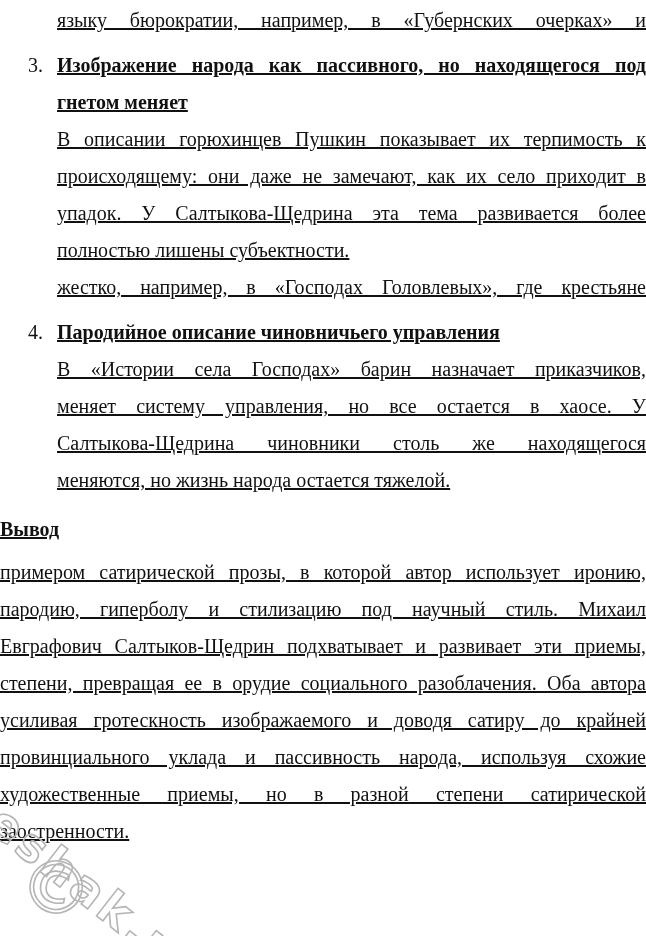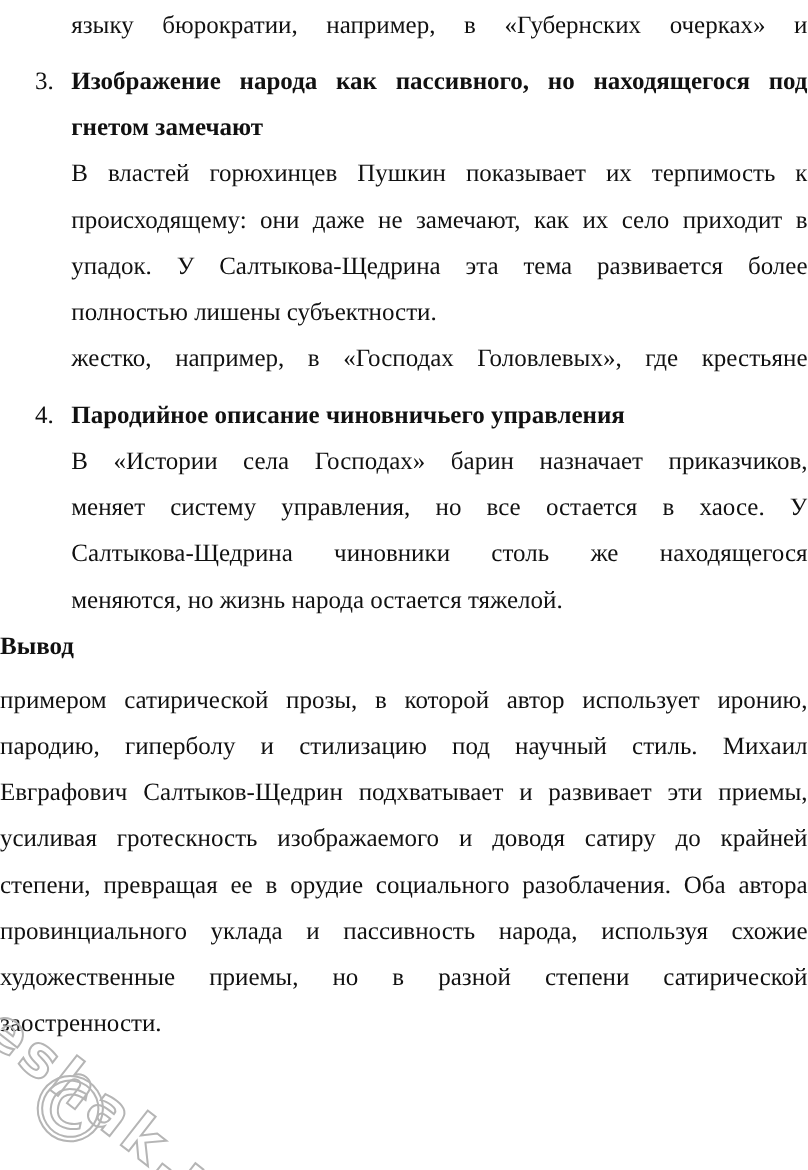--- a/index.html
+++ b/index.html
@@ -20,20 +20,21 @@
     width: 646px;
     padding-top: 2px;
     font-size: 20px;
     line-height: 37px;
   }
   .line {
     width: 100%;
     text-align: justify;
     text-align-last: justify;
     white-space: normal;
+    text-decoration: underline;
   }
   .line.last {
     text-align-last: left;
   }
   .bold { font-weight: bold; }
   .indent {
     margin-left: 57px;
     width: 589px;
   }
   .list-item {
@@ -42,21 +43,21 @@
     width: 589px;
   }
   .list-item .num {
     position: absolute;
     left: -29px;
     top: 0;
     font-weight: normal;
   }
   .block-b { margin-top: 8px; }
   .block-c { margin-top: 8px; }
-  .block-d { margin-top: 0; }
+  .block-d { margin-top: 12px; }
   .block-e { margin-top: 6px; }
   .heading-line { font-weight: bold; }
 
   
   .watermark {
     position: absolute;
     left: 0;
     top: 0;
     width: 646px;
     height: 936px;
@@ -96,24 +97,24 @@
 <div class="page">
 
   <div class="indent">
     <div class="line">языку бюрократии, например, в «Губернских очерках» и</div>
   </div>
 
   <div class="list-item block-b">
     <span class="num">3.</span>
     <div>
       <div class="line heading-line">Изображение народа как пассивного, но находящегося под</div>
-      <div class="line heading-line last">гнетом замечают</div>
+      <div class="line heading-line last">гнетом меняет</div>
     </div>
     <div>
-      <div class="line">В властей горюхинцев Пушкин показывает их терпимость к</div>
+      <div class="line">В описании горюхинцев Пушкин показывает их терпимость к</div>
       <div class="line">происходящему: они даже не замечают, как их село приходит в</div>
       <div class="line">упадок. У Салтыкова-Щедрина эта тема развивается более</div>
       <div class="line last">полностью лишены субъектности.</div>
       <div class="line">жестко, например, в «Господах Головлевых», где крестьяне</div>
     </div>
   </div>
 
   <div class="list-item block-c">
     <span class="num">4.</span>
     <div>
@@ -128,22 +129,22 @@
   </div>
 
   <div class="block-d">
     <div class="line bold last">Вывод</div>
   </div>
 
   <div class="block-e">
     <div class="line">примером сатирической прозы, в которой автор использует иронию,</div>
     <div class="line">пародию, гиперболу и стилизацию под научный стиль. Михаил</div>
     <div class="line">Евграфович Салтыков-Щедрин подхватывает и развивает эти приемы,</div>
+    <div class="line">степени, превращая ее в орудие социального разоблачения. Оба автора</div>
     <div class="line">усиливая гротескность изображаемого и доводя сатиру до крайней</div>
-    <div class="line">степени, превращая ее в орудие социального разоблачения. Оба автора</div>
     <div class="line">провинциального уклада и пассивность народа, используя схожие</div>
     <div class="line">художественные приемы, но в разной степени сатирической</div>
     <div class="line last">заостренности.</div>
   </div>
 
 </div>
 
 <div class="watermark">
   <span class="wm-text">reshak.ru</span>
   <span class="wm-copy">©</span>

